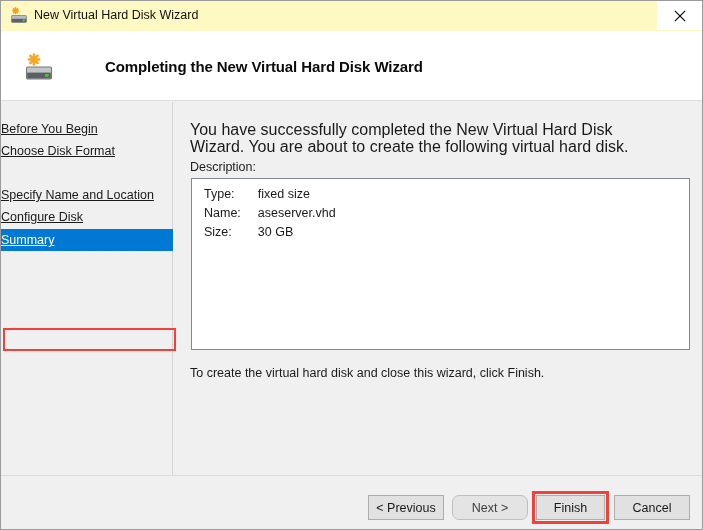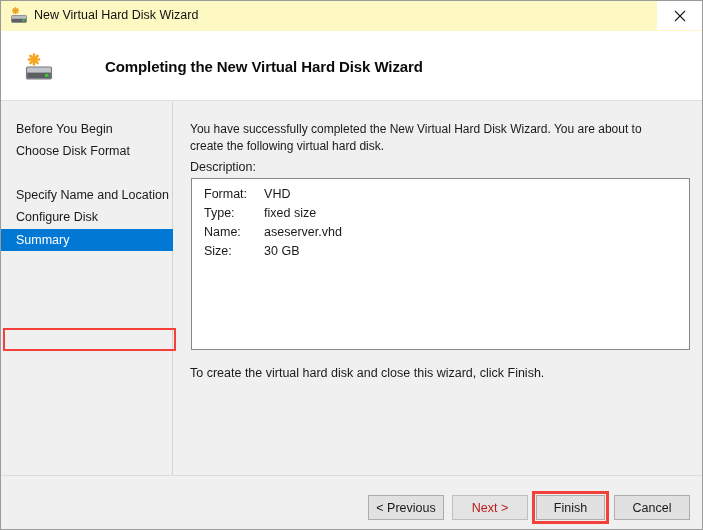--- a/index.html
+++ b/index.html
@@ -111,25 +111,25 @@
     height: 373px;
     border-right: 1px solid #d4d4d4;
     box-sizing: border-box;
   }
   .nav-item {
     position: absolute;
     left: 0;
     width: 172px;
     height: 22px;
     line-height: 22px;
-    padding-left: 15px;
-    box-sizing: border-box;
-    font-size: 12.5px;
-    color: #1a1a1a;
-    white-space: nowrap;
+    box-sizing: border-box;
+    font-size: 12.5px;
+    color: #1a1a1a;
+    white-space: nowrap;
+    text-decoration: underline;
   }
   .nav-item.selected {
     background: #0078d4;
     color: #ffffff;
   }
 
   #nav-highlight-box {
     position: absolute;
     left: 2px;
     top: 226px;
@@ -146,21 +146,21 @@
     left: 173px;
     top: 0;
     width: 528px;
     height: 373px;
   }
   #intro-text {
     position: absolute;
     left: 16px;
     top: 19px;
     width: 470px;
-    font-size: 12px;
+    font-size: 16px;
     color: #1a1a1a;
     line-height: 17px;
   }
   #description-label {
     position: absolute;
     left: 16px;
     top: 58px;
     font-size: 12.5px;
     color: #1a1a1a;
   }
@@ -218,23 +218,24 @@
     font-family: "Liberation Sans", sans-serif;
     font-size: 12.5px;
     color: #1a1a1a;
     display: flex;
     align-items: center;
     justify-content: center;
     padding: 4px;
     white-space: nowrap;
   }
   .btn.disabled {
-    color: #b91c1c;
+    color: #404040;
     border-color: #bfbfbf;
     background: #e4e4e4;
+    border-radius: 7px;
   }
   #btn-previous { left: 367px; width: 76px; }
   #btn-next     { left: 451px; width: 76px; }
   #btn-finish   { left: 535px; width: 69px; }
   #btn-cancel   { left: 613px; width: 76px; }
 
   #finish-highlight-box {
     position: absolute;
     left: 531px;
     top: 15px;
@@ -302,24 +303,20 @@
       <div class="nav-item selected" style="top:127px;">Summary</div>
     </div>
 
     <div id="content">
       <div id="intro-text">You have successfully completed the New Virtual Hard Disk Wizard. You are about to create the following virtual hard disk.</div>
       <div id="description-label">Description:</div>
 
       <div id="description-box">
         <table id="summary-table">
           <tbody>
-              <tr>
-            <td class="key">Format:</td>
-            <td class="val">VHD</td>
-          </tr>
           <tr>
             <td class="key">Type:</td>
             <td class="val">fixed size</td>
           </tr>
           <tr>
             <td class="key">Name:</td>
             <td class="val">aseserver.vhd</td>
           </tr>
           <tr>
             <td class="key">Size:</td>

